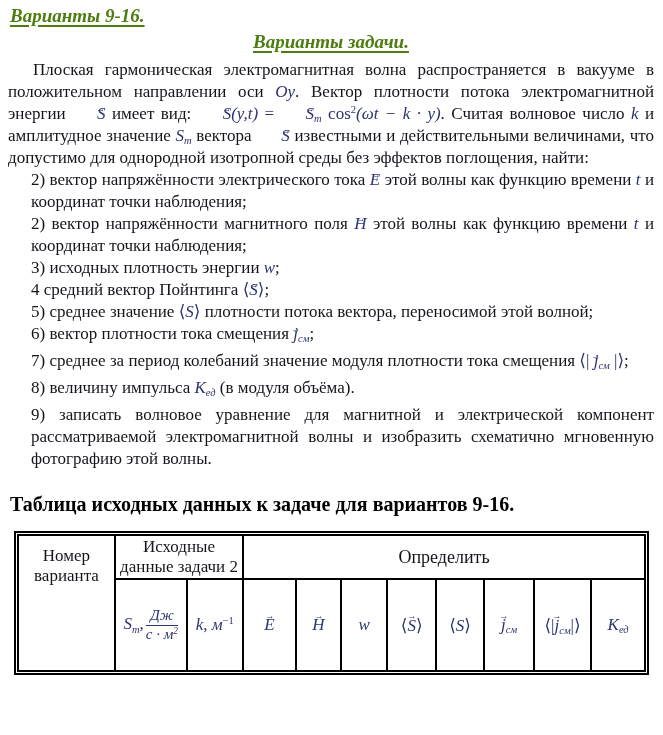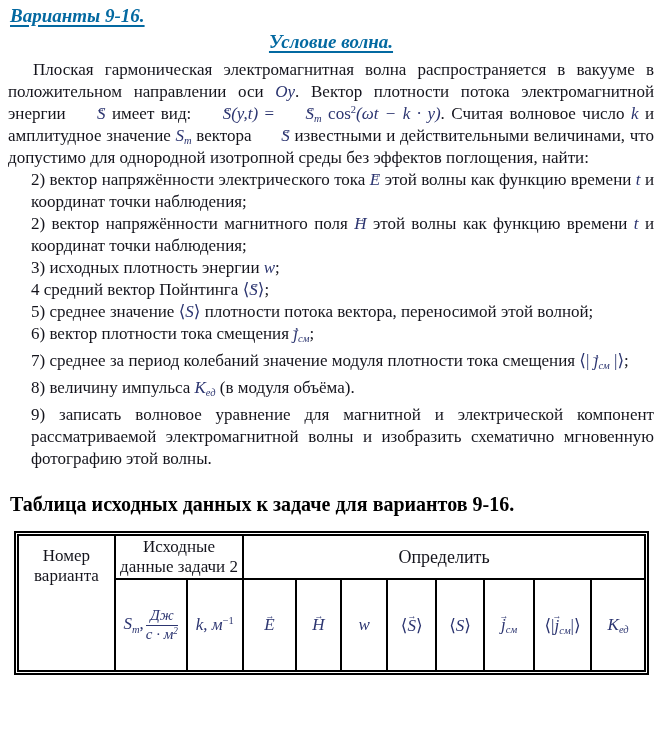--- a/index.html
+++ b/index.html
@@ -4,21 +4,21 @@
 <style>
   html,body{margin:0;padding:0;background:#ffffff;}
   body{width:663px;height:735px;overflow:hidden;
        font-family:"Liberation Serif","DejaVu Serif",serif;
        color:#14141c;}
   .page{box-sizing:border-box;width:663px;height:735px;padding:4px 9px 0 8px;}
 
   
   .h-title{font-size:19px;font-weight:bold;font-style:italic;margin:1px 0 4px 2px;}
   .h-sub{font-size:19px;font-weight:bold;font-style:italic;text-align:center;margin:0 0 6px 0;}
-  .u{text-decoration:underline;text-decoration-thickness:2px;text-underline-offset:3px;color:#0369a1;}
+  .u{text-decoration:underline;text-decoration-thickness:2px;text-underline-offset:3px;color:#4d7c0f;}
 
   
   p{margin:0;font-size:17px;line-height:22px;text-align:justify;}
   p.intro{text-indent:25px;}
   p.item{margin-left:23px;}
   p.item.sp{margin-top:5px;}
 
   
   .math{color:#2c3570;}
   .mi{font-style:italic;}
@@ -46,21 +46,21 @@
   td.variant{vertical-align:top;padding-top:10px;}
   td.row2{height:88px;}
 </style>
 </head>
 <body>
 
 <div class="page">
 
   <div class="h-title"><span class="u">Варианты 9-16.</span></div>
 
-  <div class="h-sub"><span class="u">Условие волна.</span></div>
+  <div class="h-sub"><span class="u">Варианты задачи.</span></div>
 
   <p class="intro"><span>Плоская гармоническая электромагнитная волна распространяется в вакууме в положительном направлении оси </span><span class="math mi">Oy</span><span>. Вектор плотности потока электромагнитной энергии </span><span class="math vec">S</span><span> имеет вид: </span><span class="math"><span class="vec">S</span><span class="mi">(y,t)</span><span> = </span><span class="vec">S</span><sub class="mi">m</sub><span> cos</span><sup>2</sup><span class="mi">(ωt − k · y)</span></span><span>. Считая волновое число </span><span class="math mi">k</span><span> и амплитудное значение </span><span class="math"><span class="mi">S</span><sub class="mi">m</sub></span><span> вектора </span><span class="math vec">S</span><span> известными и действительными величинами, что допустимо для однородной изотропной среды без эффектов поглощения, найти:</span></p>
 
   <p class="item"><span>2)</span><span> вектор напряжённости электрического тока </span><span class="math vec">E</span><span> этой волны как функцию времени </span><span class="math mi">t</span><span> и координат точки наблюдения;</span></p>
 
   <p class="item"><span>2)</span><span> вектор напряжённости магнитного поля </span><span class="math vec">H</span><span> этой волны как функцию времени </span><span class="math mi">t</span><span> и координат точки наблюдения;</span></p>
 
   <p class="item"><span>3)</span><span> исходных плотность энергии </span><span class="math mi">w</span><span>;</span></p>
 
   <p class="item"><span>4</span><span> средний вектор Пойнтинга </span><span class="math">⟨</span><span class="math vec">S</span><span class="math">⟩</span><span>;</span></p>

